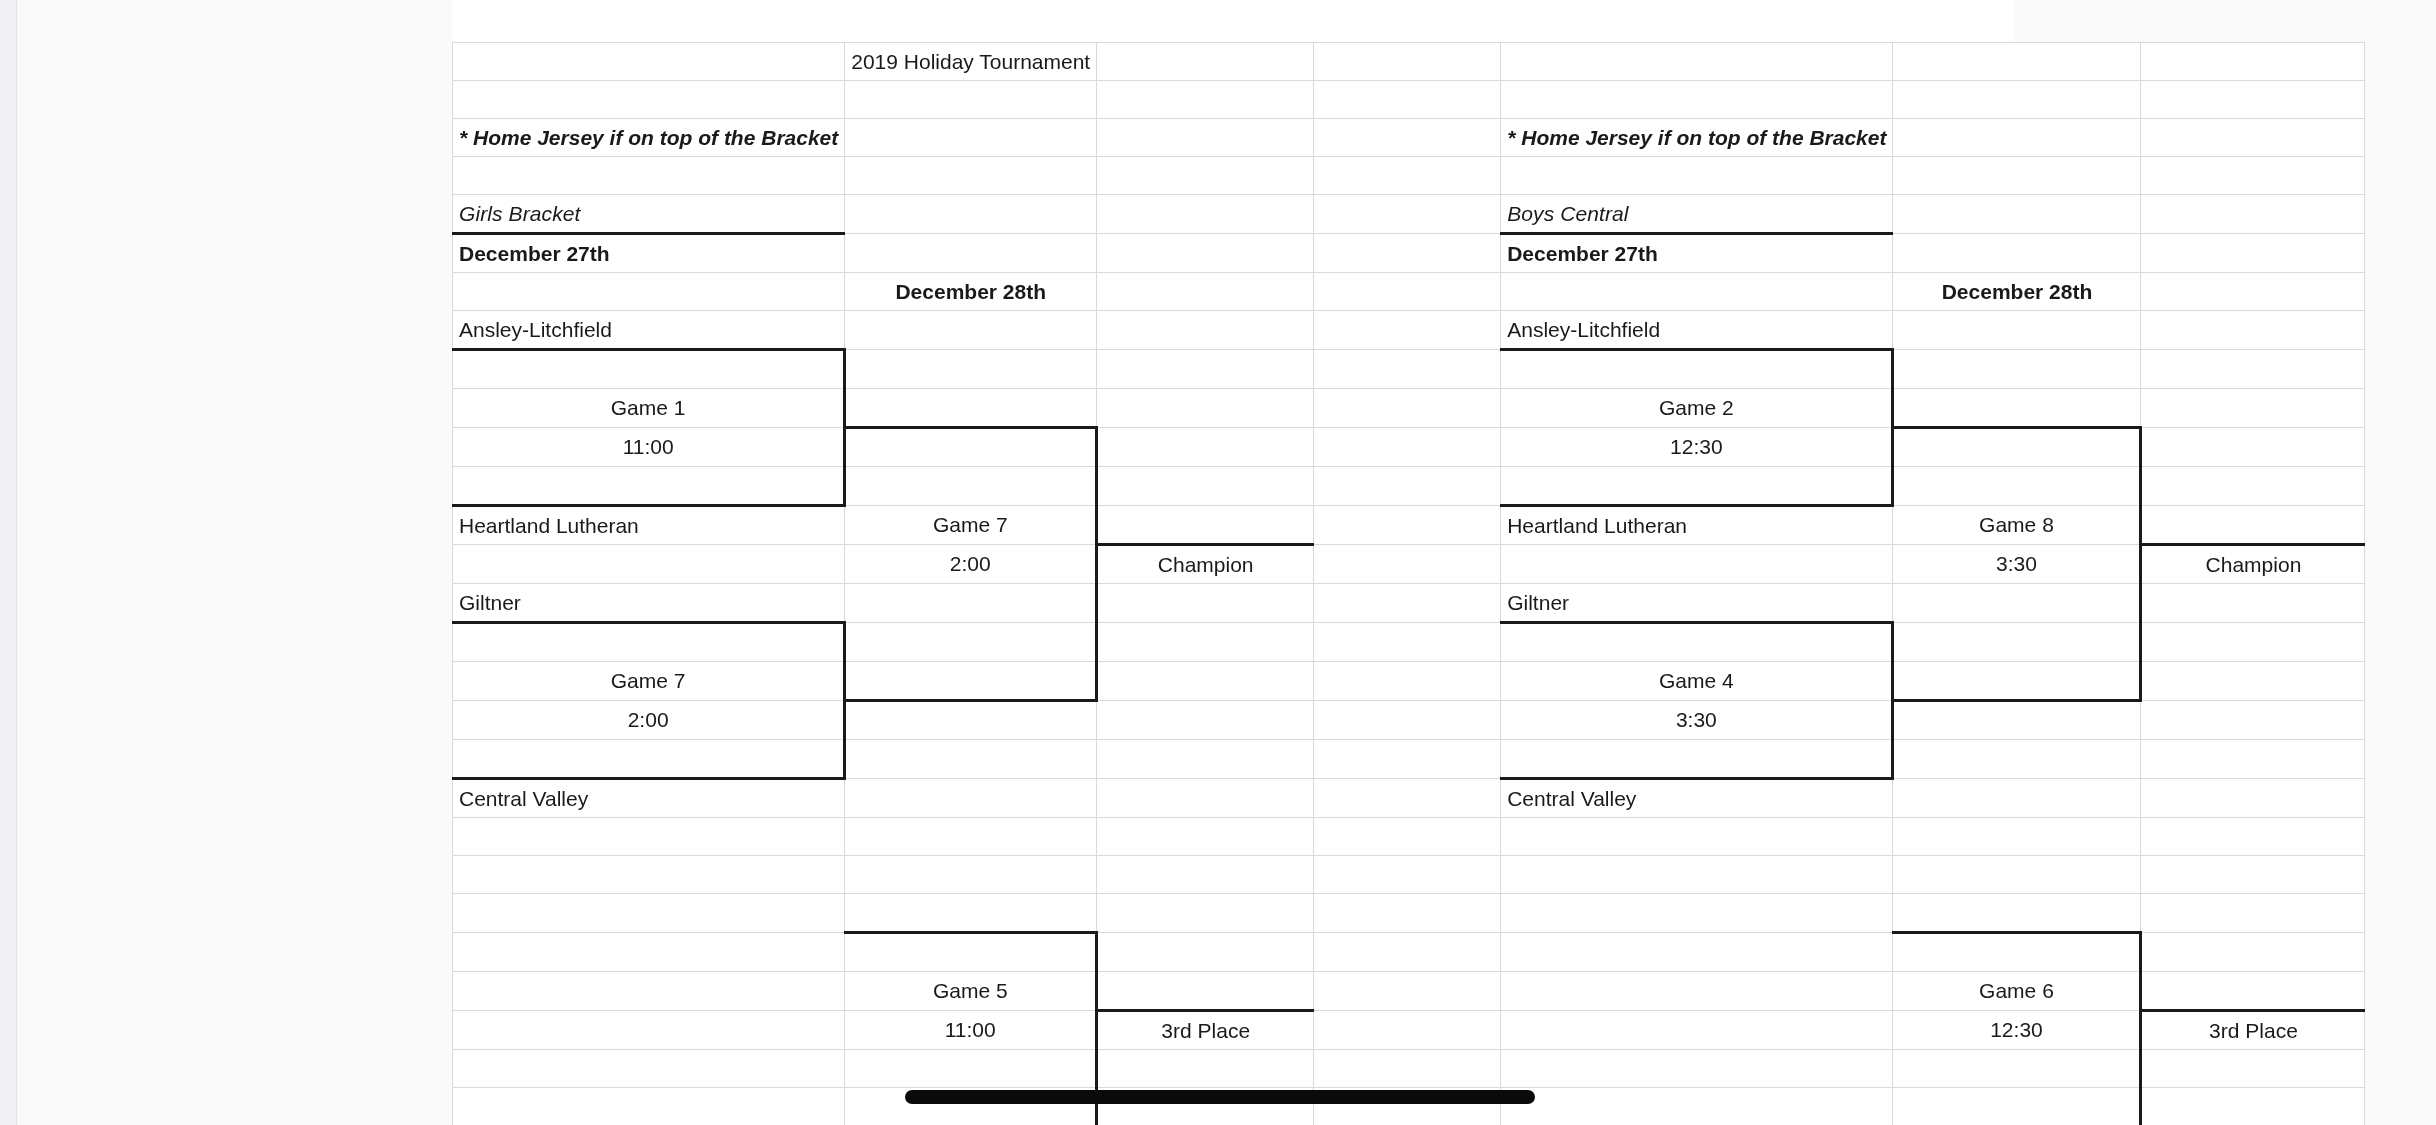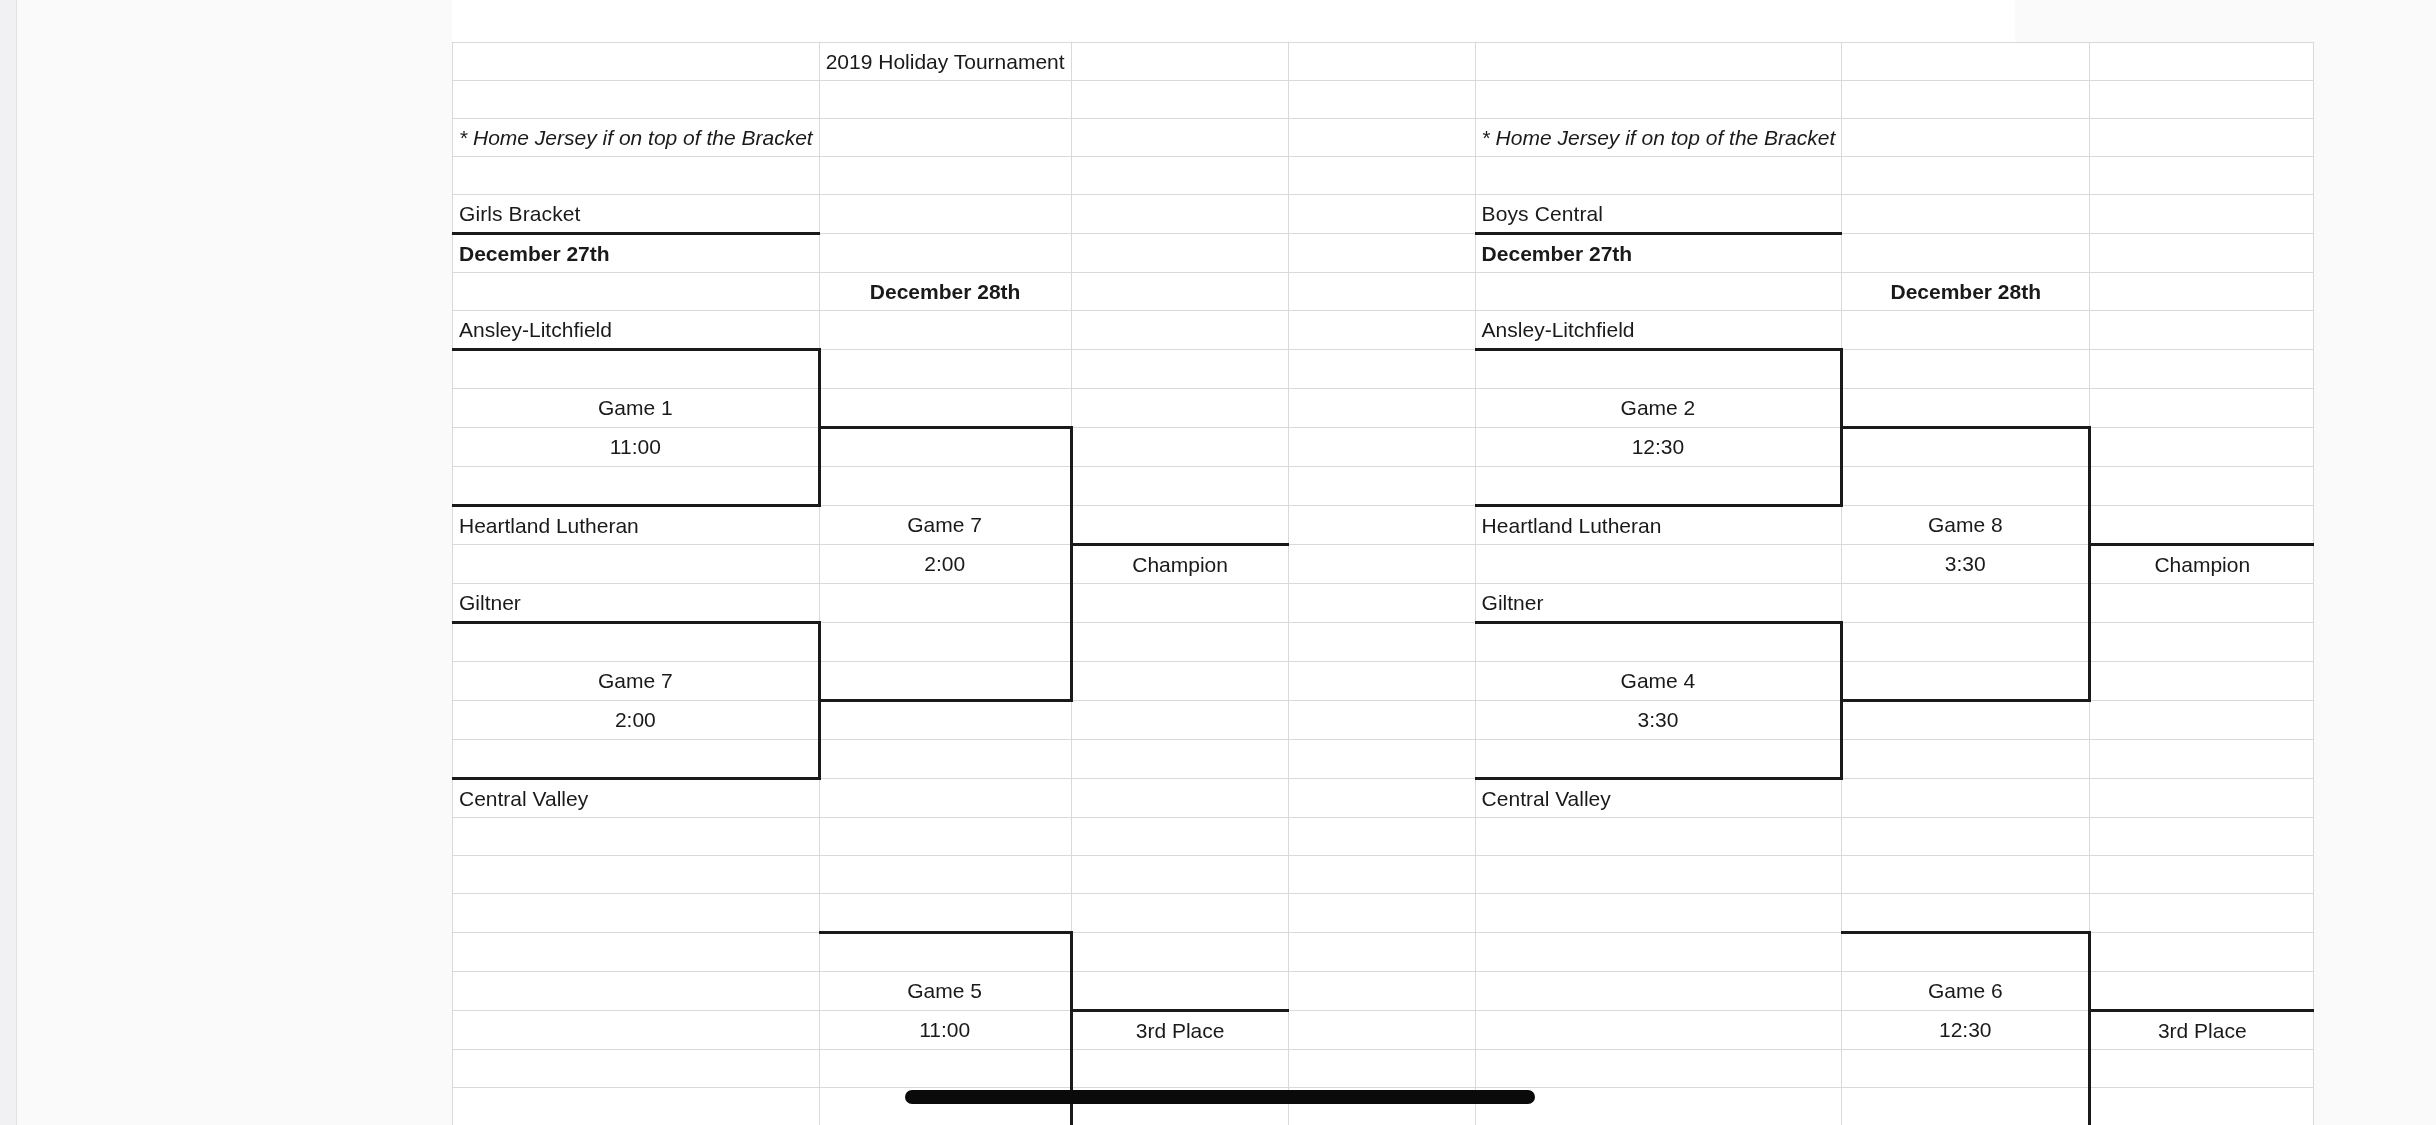--- a/index.html
+++ b/index.html
@@ -39,23 +39,23 @@
   col.c1{width:225px;}
   col.c2{width:225px;}
   col.c3{width:217px;}
   col.c4{width:187px;}
   col.c5{width:238px;}
   col.c6{width:248px;}
   col.c7{width:224px;}
 
   
   .ttl{font-size:28px;color:#111;margin-left:13px;}
-  .ital{font-size:27px;color:#111;letter-spacing:.1px;}
+  .ital{font-style:italic;font-size:27px;color:#111;letter-spacing:.1px;}
   .bold{font-weight:bold;font-size:21px;color:#000;}
-  .bolditalic{font-weight:normal;font-style:italic;font-size:20px;color:#000;}
+  .bolditalic{font-weight:bold;font-style:italic;font-size:20px;color:#000;}
   .ctr{text-align:center;}
   .rgt{text-align:center;}
   .lft{text-align:left;}
 
   
   .bb{border-bottom:3px solid #1a1a1a !important;}
   .bt{border-top:3px solid #1a1a1a !important;}
   .br{border-right:3px solid #1a1a1a !important;}
 
   

